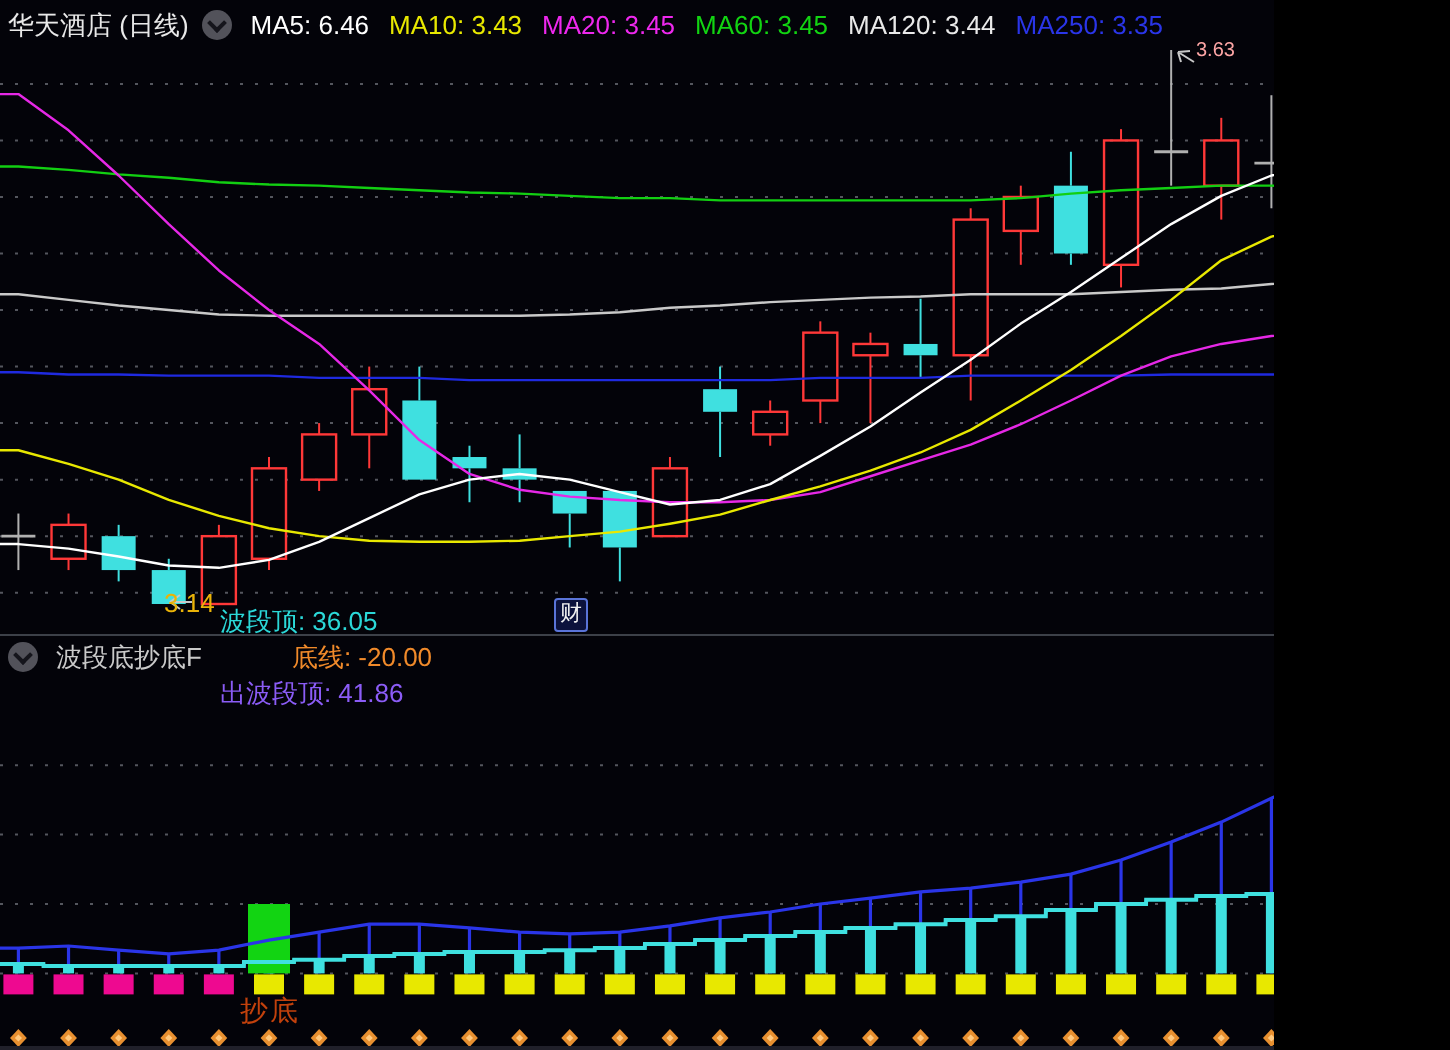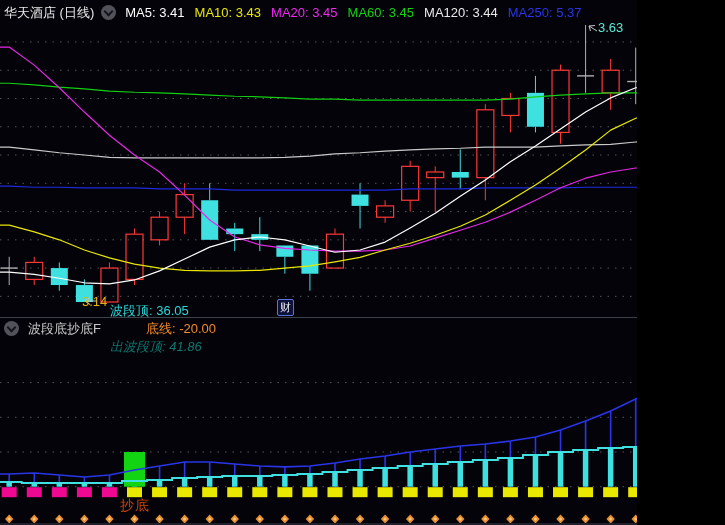--- a/index.html
+++ b/index.html
@@ -16,21 +16,21 @@
   .legend{display:flex;}
   .legend span{margin-right:10px;}
   .sep{position:absolute;left:0;top:317px;width:725px;height:1px;background:#3c4048;z-index:4;}
   .bottomline{position:absolute;left:0;top:523px;width:725px;height:2px;background:#20202a;z-index:4;}
   .indbar{position:absolute;left:0;top:318px;height:21px;width:725px;display:flex;align-items:center;
           font-size:13px;color:#c9c9c9;padding-left:4px;white-space:nowrap;z-index:5;}
   .indbar .iname{margin-right:9px;}
   .indbar .fields{display:flex;flex-direction:column;}
   .indbar .fields span{margin-right:12px;}
   .anno{position:absolute;z-index:6;}
-  #high-label{left:598px;top:20px;color:#5eead4;font-size:13px;}
+  #high-label{left:598px;top:20px;color:#fca5a5;font-size:10px;}
   #low-label{left:82px;top:294px;color:#eab308;font-size:13px;}
   #buy-label{left:120px;top:497px;color:#c2410c;font-size:14px;letter-spacing:1px;}
   #event-marker{left:277px;top:299px;width:15px;height:15px;border:1px solid #5a74d8;background:#0c123c;
                 color:#f0f0f0;font-size:11px;line-height:15px;text-align:center;border-radius:2px;}
 </style>
 </head>
 <body>
 
 <div class="screen">
 
@@ -300,40 +300,40 @@
         <path d="M96,301 L85,301 M85,301 l5,-3.5 M85,301 l5,3.5"></path>
       </g>
     </svg>
 
   <div class="topbar">
     <span class="title">华天酒店 (日线)</span>
     <span class="circle-icon">
         <span class="chev"></span>
       </span>
     <span class="legend" id="ma-legend">
-        <span style="color: rgb(255, 255, 255);">MA5: 3.41</span>
+        <span style="color: rgb(255, 255, 255);">MA5: 6.46</span>
         <span style="color: rgb(232, 232, 0);">MA10: 3.43</span>
         <span style="color: rgb(238, 40, 238);">MA20: 3.45</span>
         <span style="color: rgb(18, 212, 18); text-align: right;">MA60: 3.45</span>
         <span style="color: rgb(233, 233, 233);">MA120: 3.44</span>
-        <span style="color: rgb(42, 53, 232);">MA250: 5.37</span>
+        <span style="color: rgb(42, 53, 232);">MA250: 3.35</span>
       </span>
   </div>
 
   <div class="sep"></div>
 
   <div class="indbar">
     <span class="circle-icon">
         <span class="chev"></span>
       </span>
     <span class="iname">波段底抄底F</span>
     <span class="fields" id="ind-fields">
         <span style="color: rgb(43, 216, 216);">波段顶: 36.05</span>
         <span style="color: rgb(240, 138, 42); margin-left: 36px;">底线: -20.00</span>
-        <span style="color: #0f766e; font-style: italic;">出波段顶: 41.86</span>
+        <span style="color: #8b5cf6;">出波段顶: 41.86</span>
       </span>
   </div>
 
   <div class="anno" id="high-label">3.63</div>
   <div class="anno" id="low-label">3.14</div>
   <div class="anno" id="buy-label">抄底</div>
   <div class="anno" id="event-marker">财</div>
 
   <div class="bottomline"></div>
 </div>

